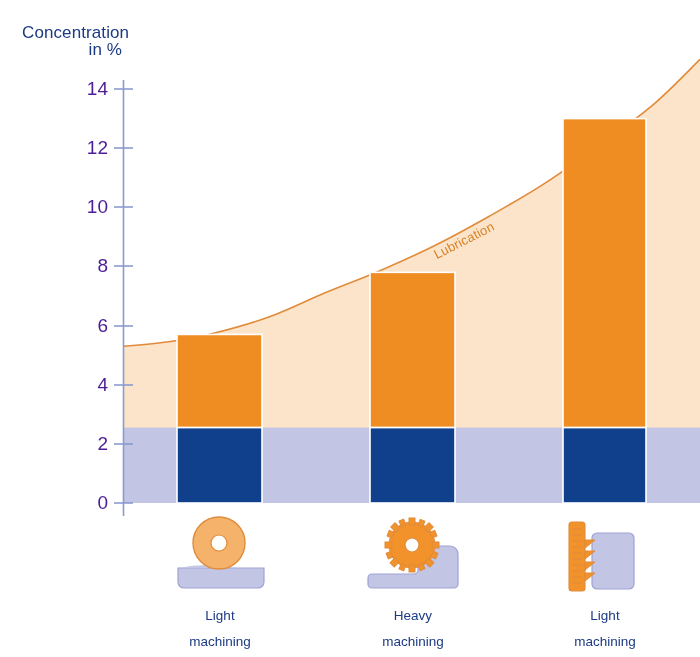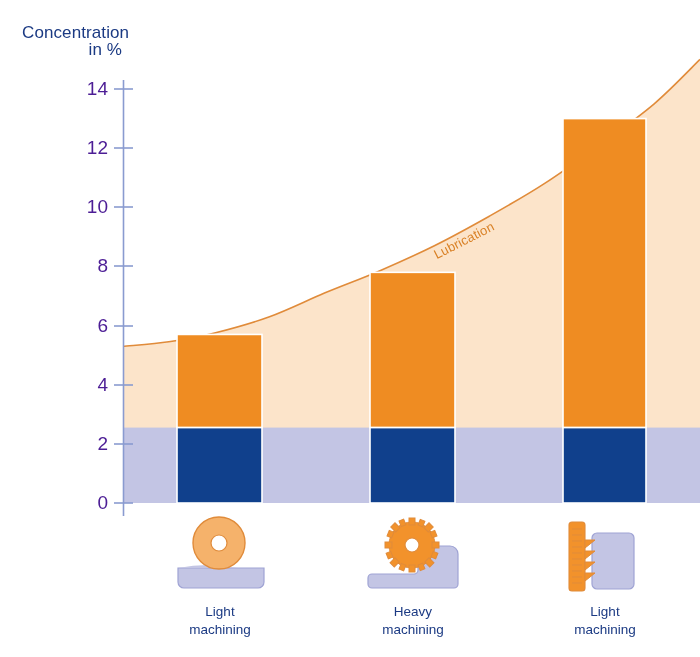--- a/index.html
+++ b/index.html
@@ -42,21 +42,21 @@
     text-align: right;
     font-size: 19px;
     color: #4c1d95;
     transform: translateY(-50%);
   }
 
   .cat-label {
     position: absolute;
     text-align: center;
     font-size: 13.5px;
-    line-height: 18px;
+    line-height: 26px;
     color: #1b3a83;
     white-space: pre-line;
     width: 150px;
   }
 
   .curve-label {
     position: absolute;
     font-size: 13px;
     color: #d98025;
     transform-origin: left bottom;

